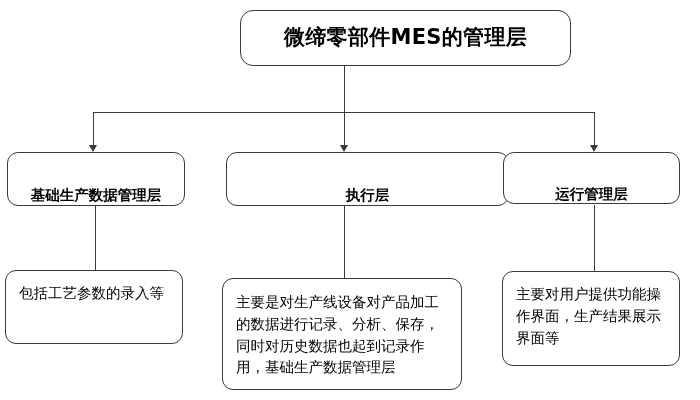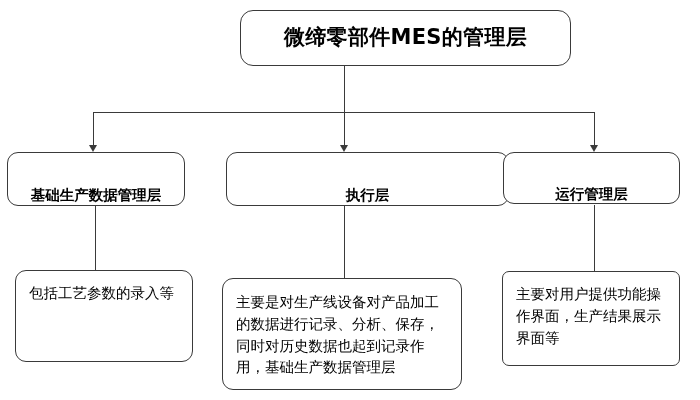--- a/index.html
+++ b/index.html
@@ -54,23 +54,23 @@
   
   #node-layer-0 { left: 7px;   top: 152px; width: 178px; height: 54px; }
   #node-layer-1 { left: 226px; top: 152px; width: 283px; height: 54px; }
   #node-layer-2 { left: 503px; top: 152px; width: 177px; height: 52px; }
   .layer .txt {
     font-size: 14.5px;
     font-weight: bold;
     margin-top: 32px;
   }
   
-  #node-desc-0 { left: 15px;   top: 270px; width: 178px; height: 92px; }
+  #node-desc-0 { left: 5px;   top: 270px; width: 178px; height: 74px; }
   #node-desc-1 { left: 222px; top: 278px; width: 240px; height: 112px; }
-  #node-desc-2 { left: 502px; top: 271px; width: 178px; height: 95px; border-radius: 7px; }
+  #node-desc-2 { left: 502px; top: 271px; width: 178px; height: 95px; }
   .desc {
     align-items: flex-start;
   }
   .desc .txt {
     font-size: 14.5px;
     padding: 12px 13px 0 13px;
     box-sizing: border-box;
     text-align: left;
     line-height: 1.5;
   }

